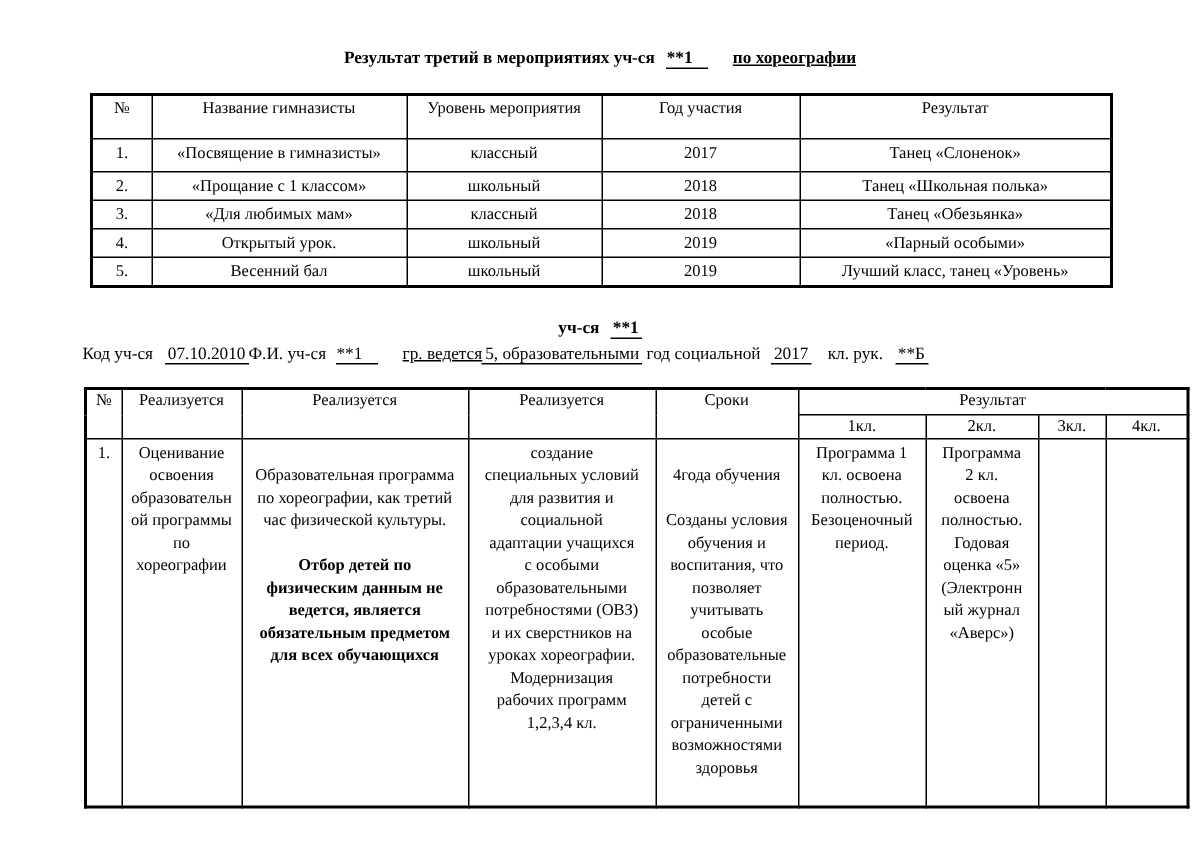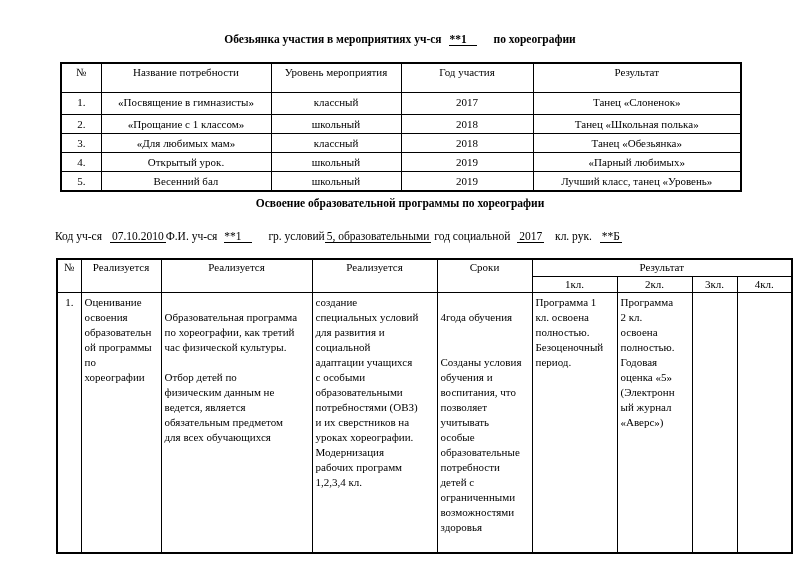--- a/index.html
+++ b/index.html
@@ -5,67 +5,67 @@
   html,body{margin:0;padding:0;background:#fff;}
   .page{
     position:relative;width:800px;height:566px;background:#ffffff;
     font-family:"Liberation Serif","DejaVu Serif",serif;color:#000;
     overflow:hidden;
   }
   .center-line{position:absolute;left:0;width:100%;text-align:center;font-weight:bold;font-size:11.5px;}
   .u{display:inline-block;border-bottom:1px solid #000;line-height:1.05;}
   .pad-r10{padding-right:10px;}
   .pad-lr2{padding-left:2px;padding-right:2px;}
-  .ml4{margin-left:4px;} .ml8{margin-left:8px;text-align:center;} .ml14{margin-left:14px;} .ml5{margin-left:5px;}
+  .ml4{margin-left:4px;} .ml8{margin-left:8px;text-align:center;} .ml14{margin-left:14px;text-decoration:underline;} .ml5{margin-left:5px;}
 
   table{border-collapse:collapse;table-layout:fixed;font-size:11px;}
   table.t1{position:absolute;top:62px;left:60px;width:680px;border:2px solid #000;}
   table.t2{position:absolute;top:258px;left:56px;width:735px;border:2px solid #000;}
   th,td{border:1px solid #000;vertical-align:top;padding:2px 3px;overflow:hidden;}
   th{font-weight:normal;text-align:center;}
   .t1 th{height:24px;}
   .t1 td{text-align:center;line-height:14px;}
   .t1 tr.r1 td{height:17px;}
   .t1 tr.rn td{height:13px;}
   .t2 th{padding:1px 2px;}
   .t2 .hrow1 th{height:14px;}
   .t2 .hrow2 th{height:13px;margin-left:31px;}
-  .t2 td{line-height:15px;white-space:pre-line;text-align:left;}
+  .t2 td{line-height:15px;white-space:pre-line;text-align:center;}
   .t2 tr.data td{height:200px;}
   .t2 td.num{text-align:center;}
-  .boldrun{font-weight:normal;}
-  .srk2{margin-top:15px;}
+  .boldrun{font-weight:bold;}
+  .srk2{}
   .infoline{position:absolute;top:230px;left:55px;font-size:11.5px;white-space:nowrap;}
   .title2a{top:197px;}
   .title2b{top:213px;}
   .title1{top:33px;}
 </style>
 </head>
 <body>
 
 <div class="page">
 
   <div class="center-line title1">
-    <span>Обезьянка участия в мероприятиях  уч-ся</span>
+    <span>Результат третий в мероприятиях  уч-ся</span>
     <span class="u pad-r10 ml5">**1</span>
     <span class="ml14">по хореографии</span>
   </div>
 
   <table class="t1">
     <colgroup>
       <col style="width:40px">
         <col style="width:170px">
         <col style="width:130px">
       <col style="width:132px">
         <col style="width:208px">
     </colgroup>
     <thead>
       <tr>
         <th>№</th>
-        <th>Название потребности</th>
+        <th>Название гимназисты</th>
         <th>Уровень мероприятия</th>
         <th>Год участия</th>
         <th>Результат</th>
       </tr>
     </thead>
     <tbody>
       <tr class="r1">
         <td>1.</td>
         <td>«Посвящение в гимназисты»</td>
         <td>классный</td>
@@ -84,41 +84,42 @@
         <td>«Для любимых мам»</td>
         <td>классный</td>
         <td>2018</td>
         <td>Танец «Обезьянка»</td>
       </tr>
       <tr class="rn">
         <td>4.</td>
         <td>Открытый урок.</td>
         <td>школьный</td>
         <td>2019</td>
-        <td>«Парный любимых»</td>
+        <td>«Парный особыми»</td>
       </tr>
       <tr class="rn">
         <td>5.</td>
         <td>Весенний бал</td>
         <td>школьный</td>
         <td>2019</td>
         <td>Лучший класс, танец «Уровень»</td>
       </tr>
     </tbody>
   </table>
 
-  <div class="center-line title2a">
-    <span>Освоение образовательной программы по хореографии</span>
+  <div class="center-line title2b">
+    <span>уч-ся</span>
+    <span class="u pad-lr2 ml4">**1</span>
   </div>
 
   <div class="infoline">
     <span>Код уч-ся</span>
     <span class="u ml5 pad-lr2">07.10.2010</span><span>Ф.И. уч-ся</span>
     <span class="u ml4 pad-r10">**1</span>
-    <span class="ml14">гр. условий</span><span class="u pad-lr2 pad-r10">5, образовательными</span>
+    <span class="ml14">гр. ведется</span><span class="u pad-lr2 pad-r10">5, образовательными</span>
     <span>год социальной</span>
     <span class="u ml4 pad-lr2">2017</span>
     <span class="ml8">кл. рук.</span>
     <span class="u ml5 pad-lr2">**Б</span>
   </div>
 
   <table class="t2">
     <colgroup>
       <col style="width:24px">
         <col style="width:80px">

